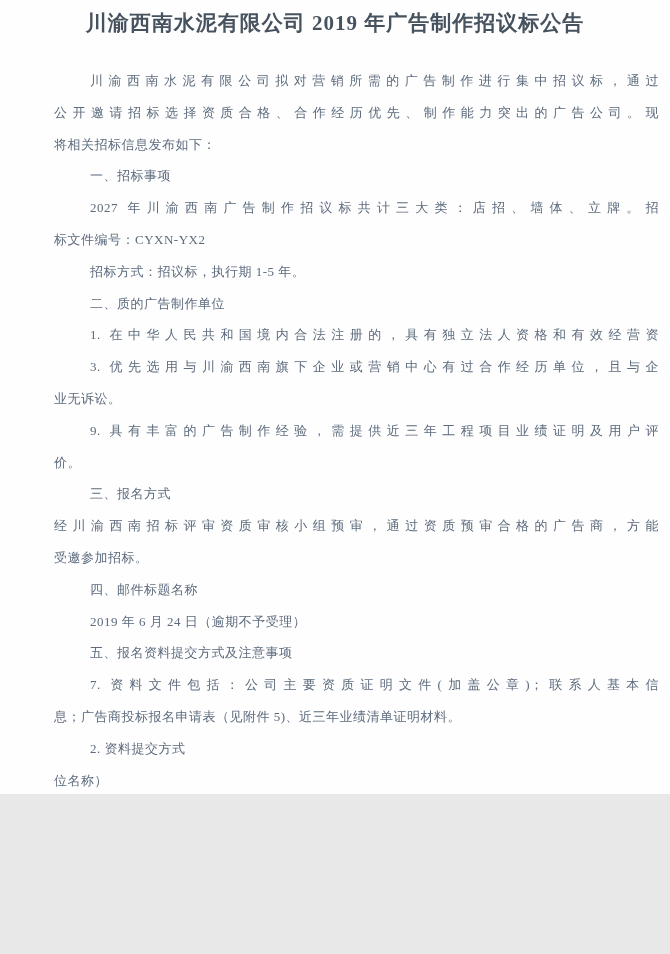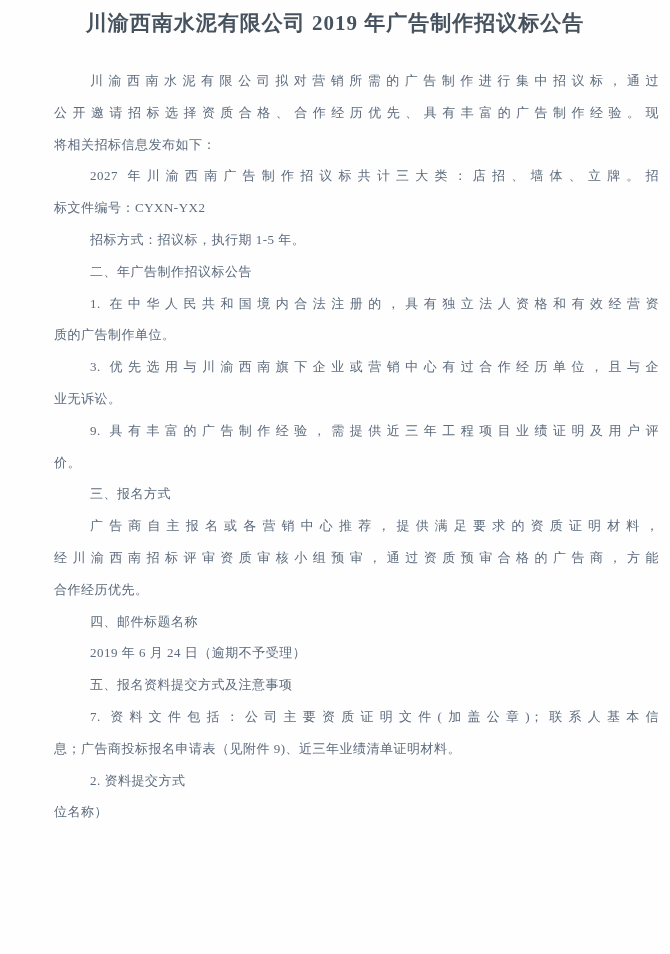--- a/index.html
+++ b/index.html
@@ -4,21 +4,21 @@
 <style>
   html, body {
     margin: 0;
     padding: 0;
     background: #e8e8e8;
     font-family: "Liberation Serif", serif;
   }
   .page {
     position: relative;
     width: 670px;
-    height: 954px;
+    height: 794px;
     margin: 0 auto;
     background: #fefefe;
     overflow: hidden;
     box-sizing: border-box;
   }
   .doc-title {
     margin: 7px 14px 0 14px;
     text-align: center;
     font-size: 21px;
     line-height: 32px;
@@ -51,37 +51,36 @@
     cursor: pointer;
   }
 </style>
 </head>
 <body>
 
 <div class="page" style="background: rgb(254, 254, 254);">
   <div class="doc-title" style="color: rgb(71, 82, 95);">川渝西南水泥有限公司 2019 年广告制作招议标公告</div>
   <div class="doc-body" id="doc-body" style="color: rgb(93, 107, 125);">
       <div class="line indent full">川渝西南水泥有限公司拟对营销所需的广告制作进行集中招议标，通过</div>
-      <div class="line full">公开邀请招标选择资质合格、合作经历优先、具有丰富的广告制作经验。现</div>
+      <div class="line full">公开邀请招标选择资质合格、合作经历优先、制作能力突出的广告公司。现</div>
       <div class="line">将相关招标信息发布如下：</div>
+      <div class="line indent">一、招标事项</div>
       <div class="line indent full">2027 年川渝西南广告制作招议标共计三大类：店招、墙体、立牌。招</div>
       <div class="line">标文件编号：CYXN-YX2</div>
       <div class="line indent">招标方式：招议标，执行期 1-5 年。</div>
-      <div class="line indent">二、年广告制作招议标公告</div>
+      <div class="line indent">二、质的广告制作单位</div>
       <div class="line indent full">1. 在中华人民共和国境内合法注册的，具有独立法人资格和有效经营资</div>
-      <div class="line">质的广告制作单位。</div>
       <div class="line indent full">3. 优先选用与川渝西南旗下企业或营销中心有过合作经历单位，且与企</div>
       <div class="line">业无诉讼。</div>
       <div class="line indent full">9. 具有丰富的广告制作经验，需提供近三年工程项目业绩证明及用户评</div>
       <div class="line">价。</div>
       <div class="line indent">三、报名方式</div>
-      <div class="line indent full">广告商自主报名或各营销中心推荐，提供满足要求的资质证明材料，</div>
       <div class="line full">经川渝西南招标评审资质审核小组预审，通过资质预审合格的广告商，方能</div>
-      <div class="line">合作经历优先。</div>
+      <div class="line">受邀参加招标。</div>
       <div class="line indent">四、邮件标题名称</div>
       <div class="line indent">2019 年 6 月 24 日（逾期不予受理）</div>
       <div class="line indent">五、报名资料提交方式及注意事项</div>
       <div class="line indent full">7. 资料文件包括：公司主要资质证明文件(加盖公章)；联系人基本信</div>
-      <div class="line">息；广告商投标报名申请表（见附件 9)、近三年业绩清单证明材料。</div>
+      <div class="line">息；广告商投标报名申请表（见附件 5)、近三年业绩清单证明材料。</div>
       <div class="line indent">2. 资料提交方式</div>
       <div class="line">位名称）</div>
     </div>
 </div>
 
 </body></html>

